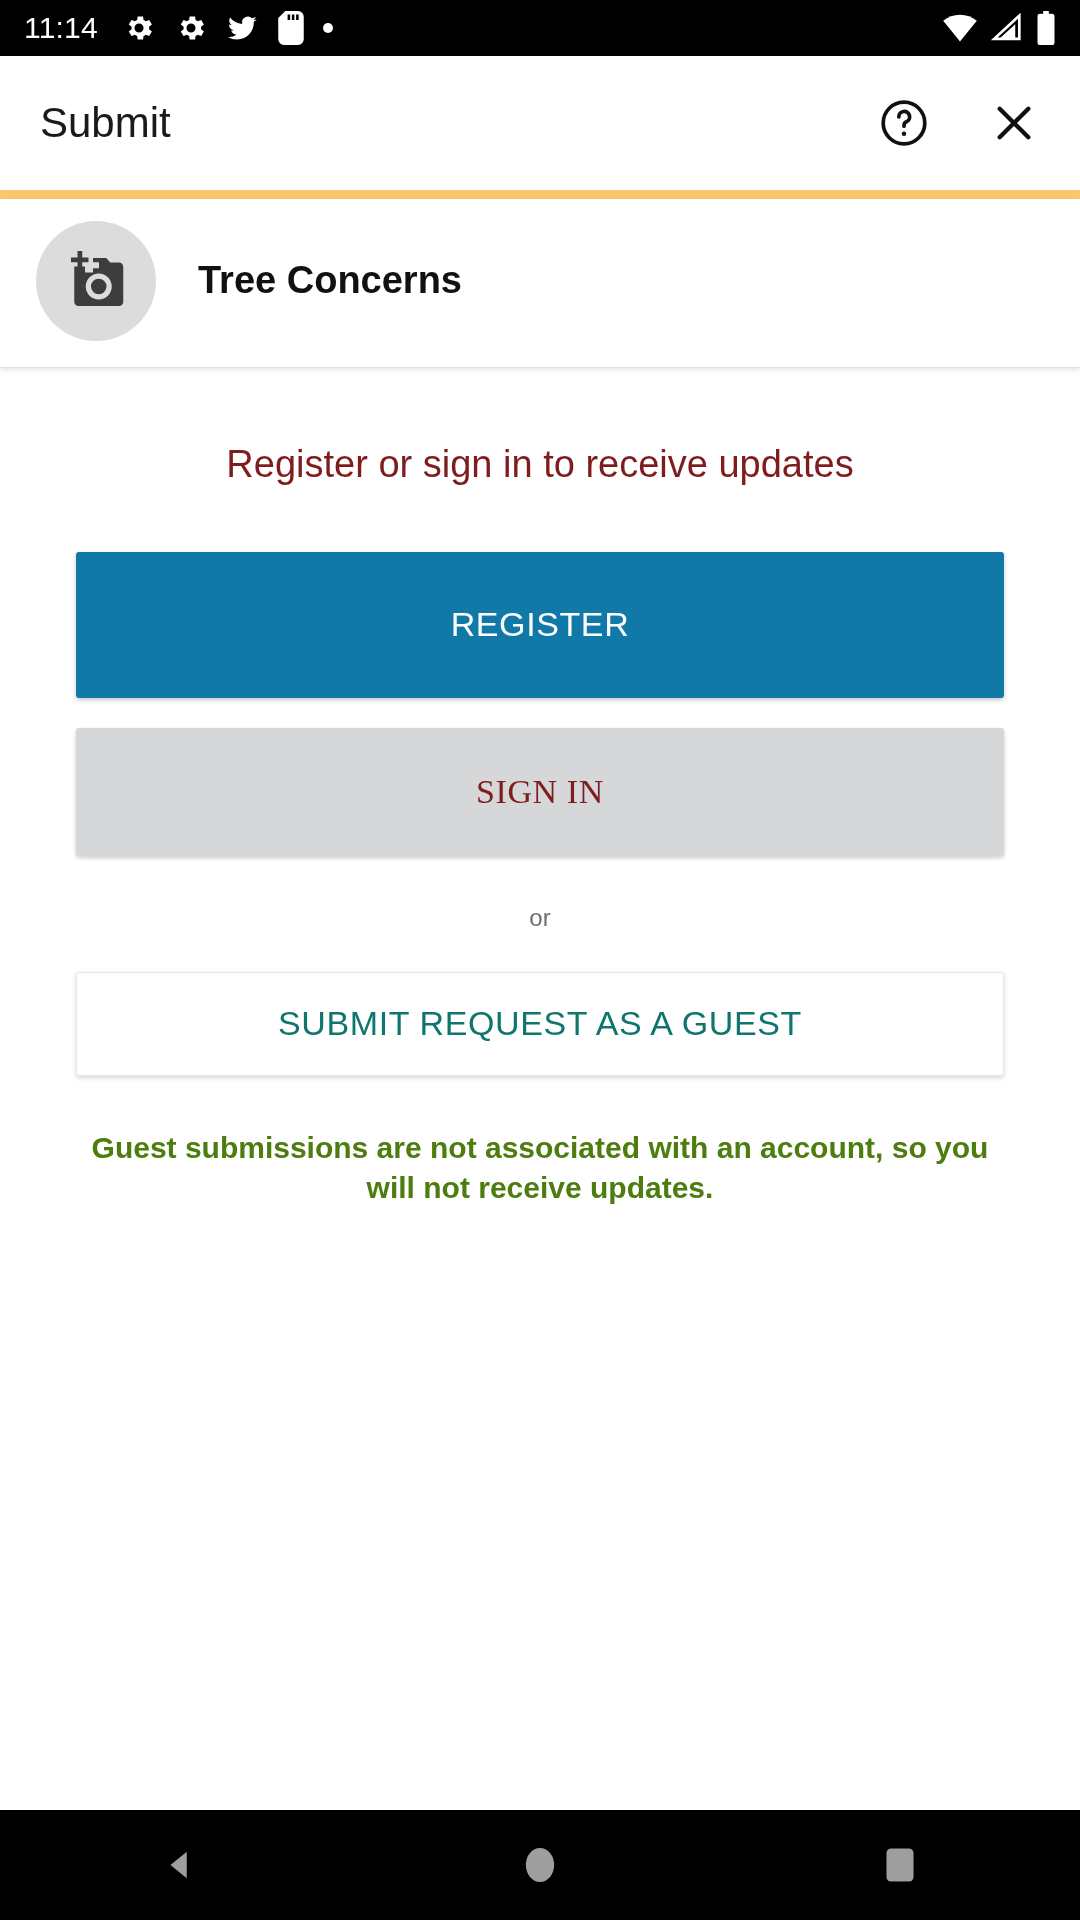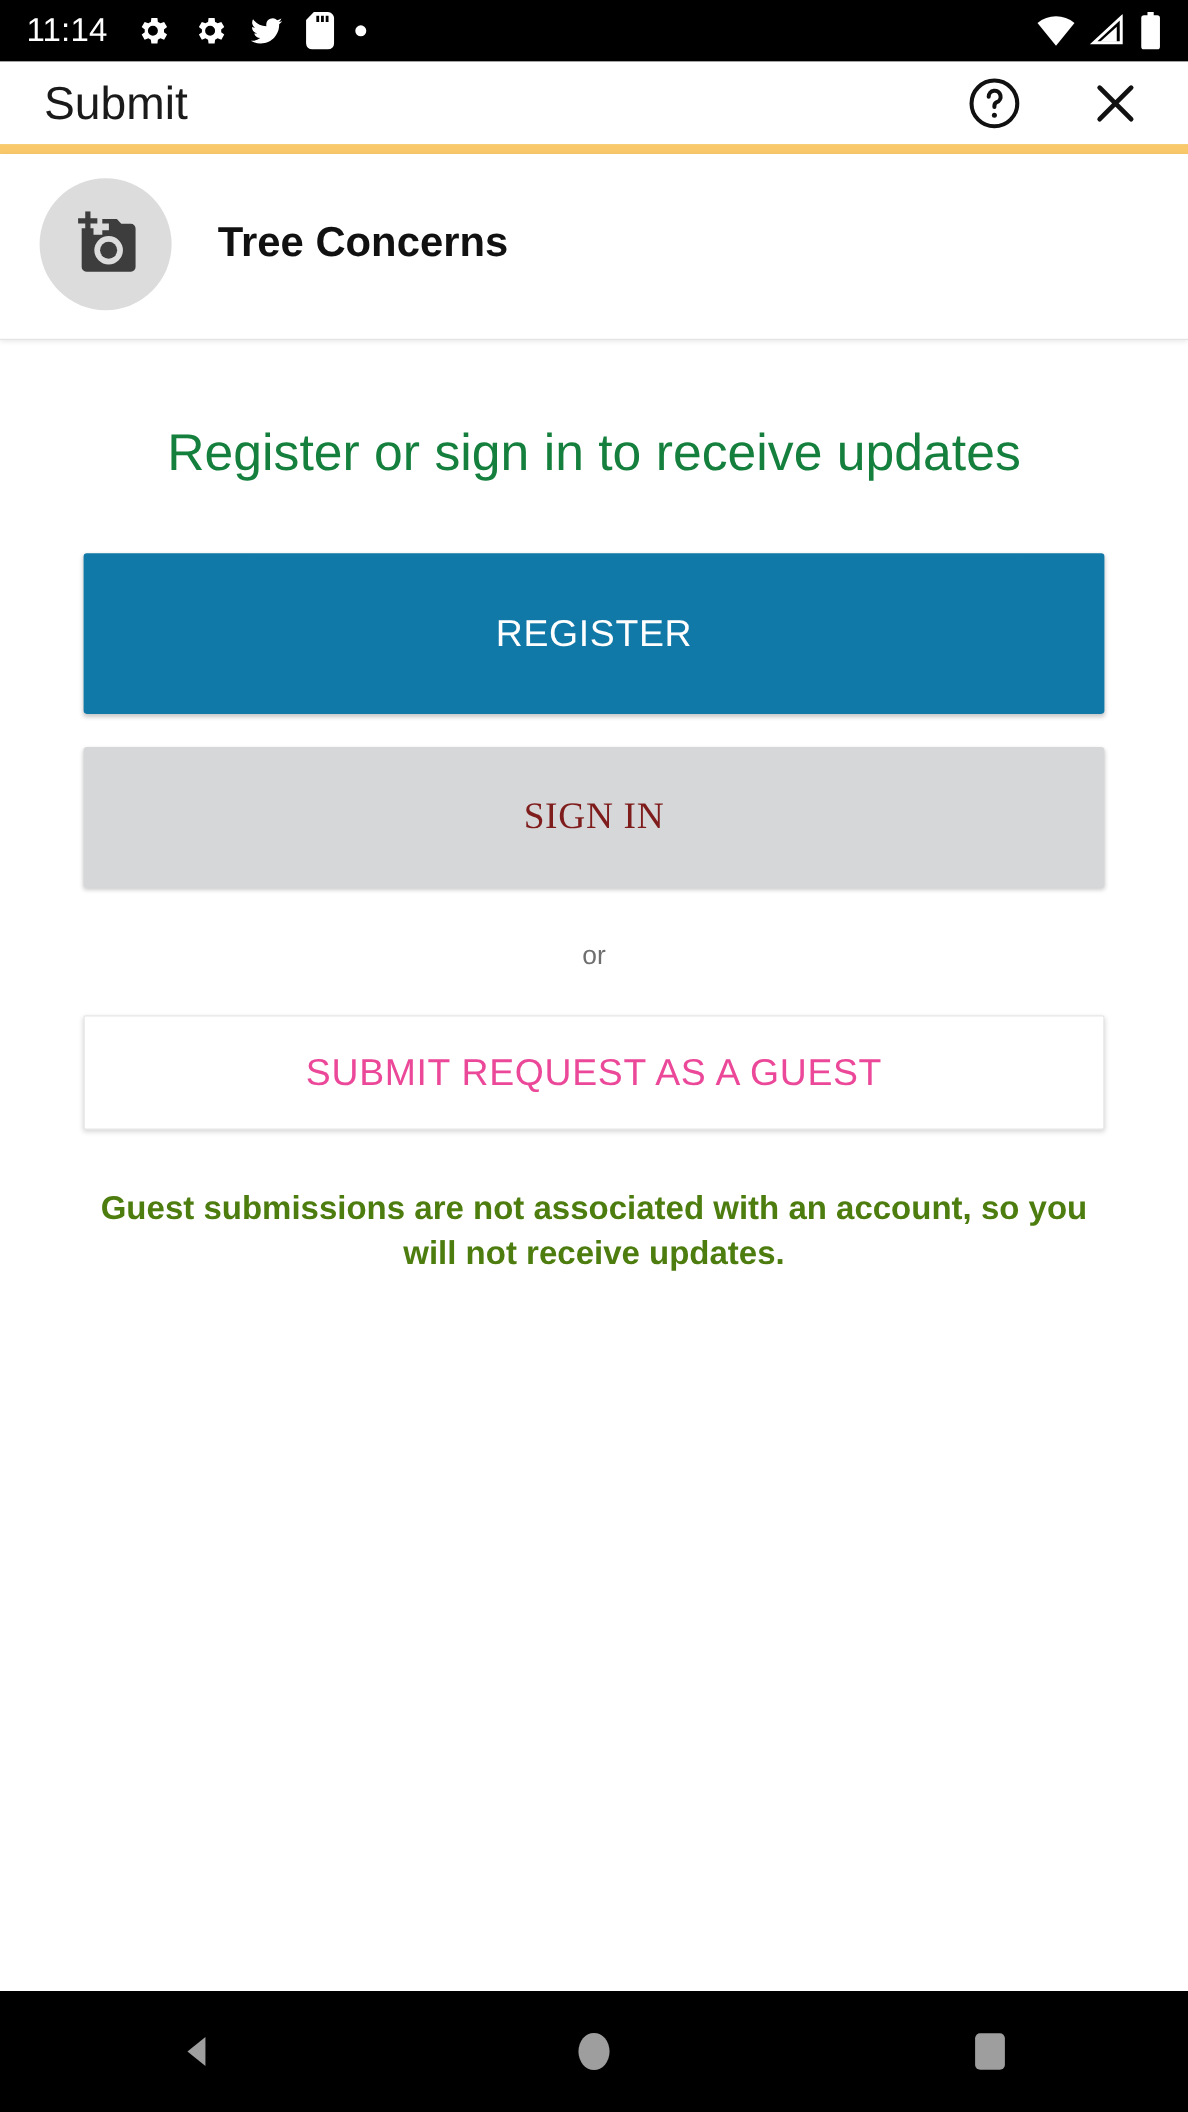--- a/index.html
+++ b/index.html
@@ -45,21 +45,21 @@
   }
   .status-right-icons {
     display: flex;
     align-items: center;
     gap: 12px;
   }
   .sicon { display: block; }
 
   
   .app-bar {
-    height: 75px;
+    height: 134px;
     background: #ffffff;
     display: flex;
     align-items: center;
     padding: 0 38px 0 40px;
     flex: 0 0 auto;
   }
   .app-title {
     font-size: 42px;
     color: #1a1a1a;
     font-weight: 400;
@@ -125,22 +125,22 @@
     flex: 1 1 auto;
     background: #ffffff;
     padding: 0 76px;
     display: flex;
     flex-direction: column;
     align-items: stretch;
   }
   .prompt-heading {
     margin-top: 74px;
     text-align: center;
-    font-size: 47px;
-    color: #15803d;
+    font-size: 38px;
+    color: #7f1d1d;
     font-weight: 400;
     line-height: 1.2;
   }
 
   .btn {
     display: flex;
     align-items: center;
     justify-content: center;
     width: 100%;
     border: none;
@@ -169,21 +169,21 @@
   .or-divider {
     margin-top: 48px;
     text-align: center;
     font-size: 24px;
     color: #6f6f6f;
   }
   .btn-outline {
     height: 104px;
     margin-top: 40px;
     background: #ffffff;
-    color: #ec4899;
+    color: #0f766e;
     font-size: 34px;
     border: 1px solid #e6e6e6;
     border-radius: 2px;
     box-shadow: 0 2px 5px rgba(0,0,0,0.16);
   }
   .guest-note {
     margin-top: 52px;
     text-align: center;
     font-size: 30px;
     color: #4d7c0f;

